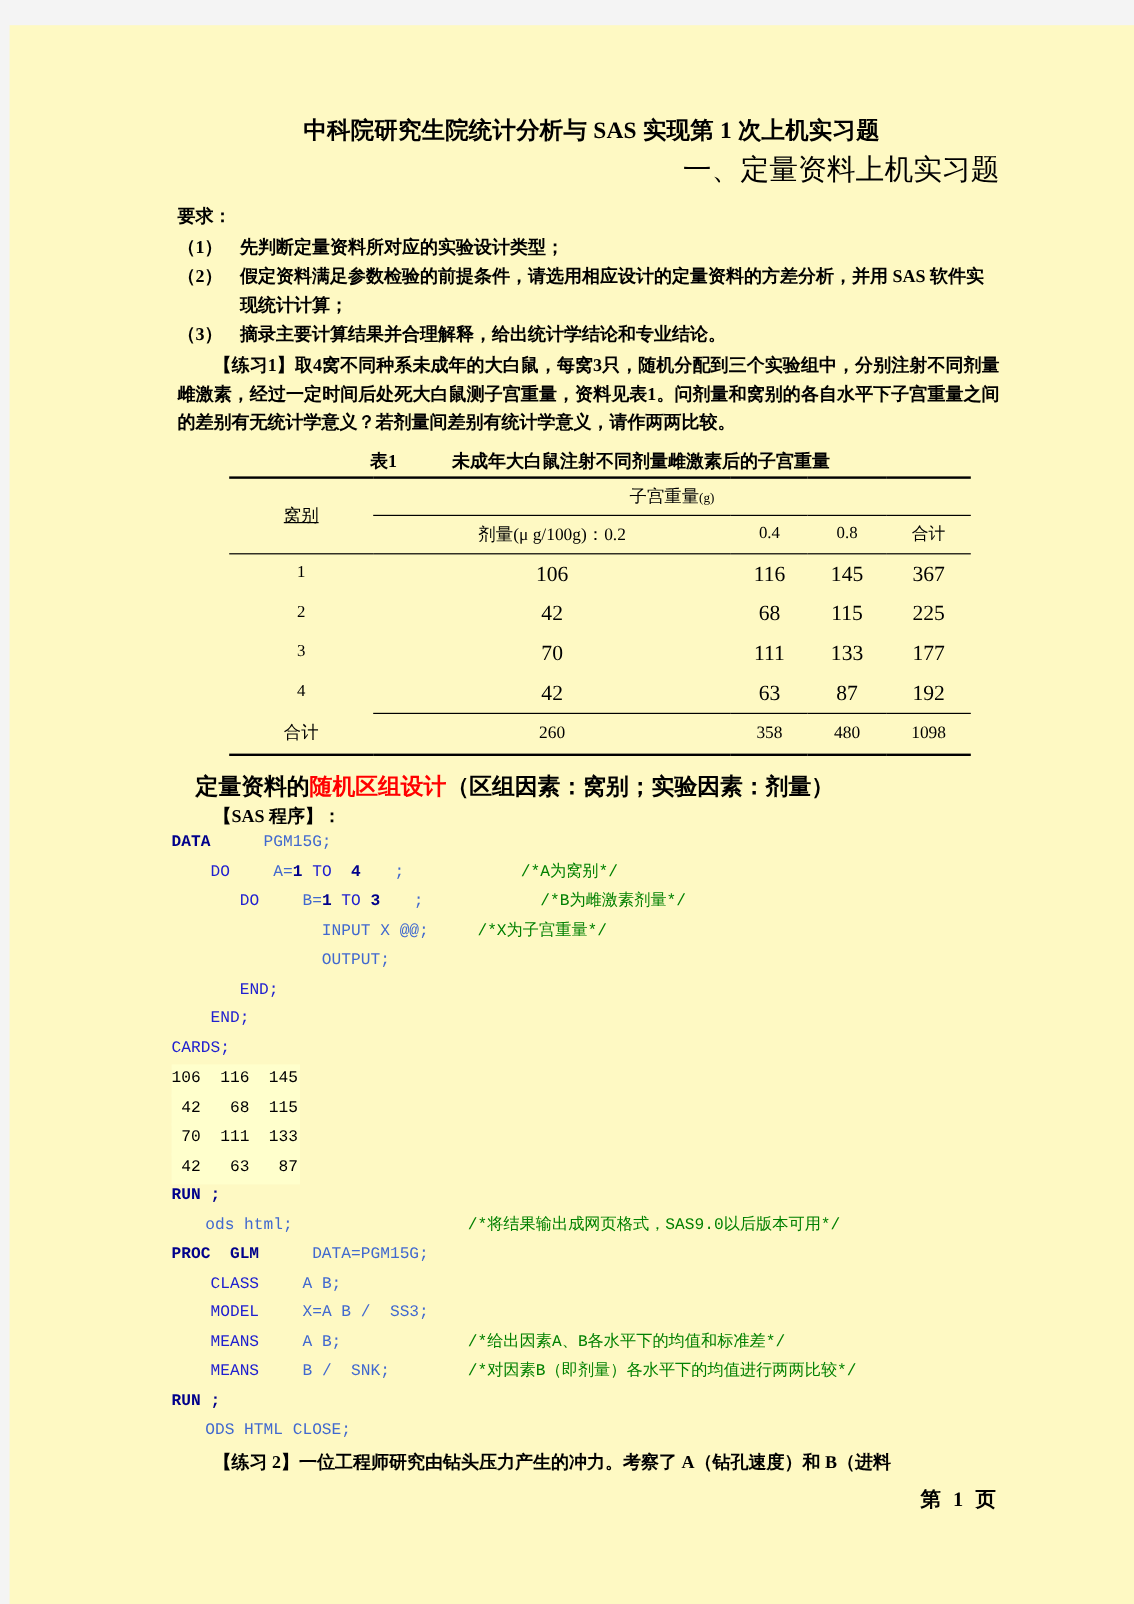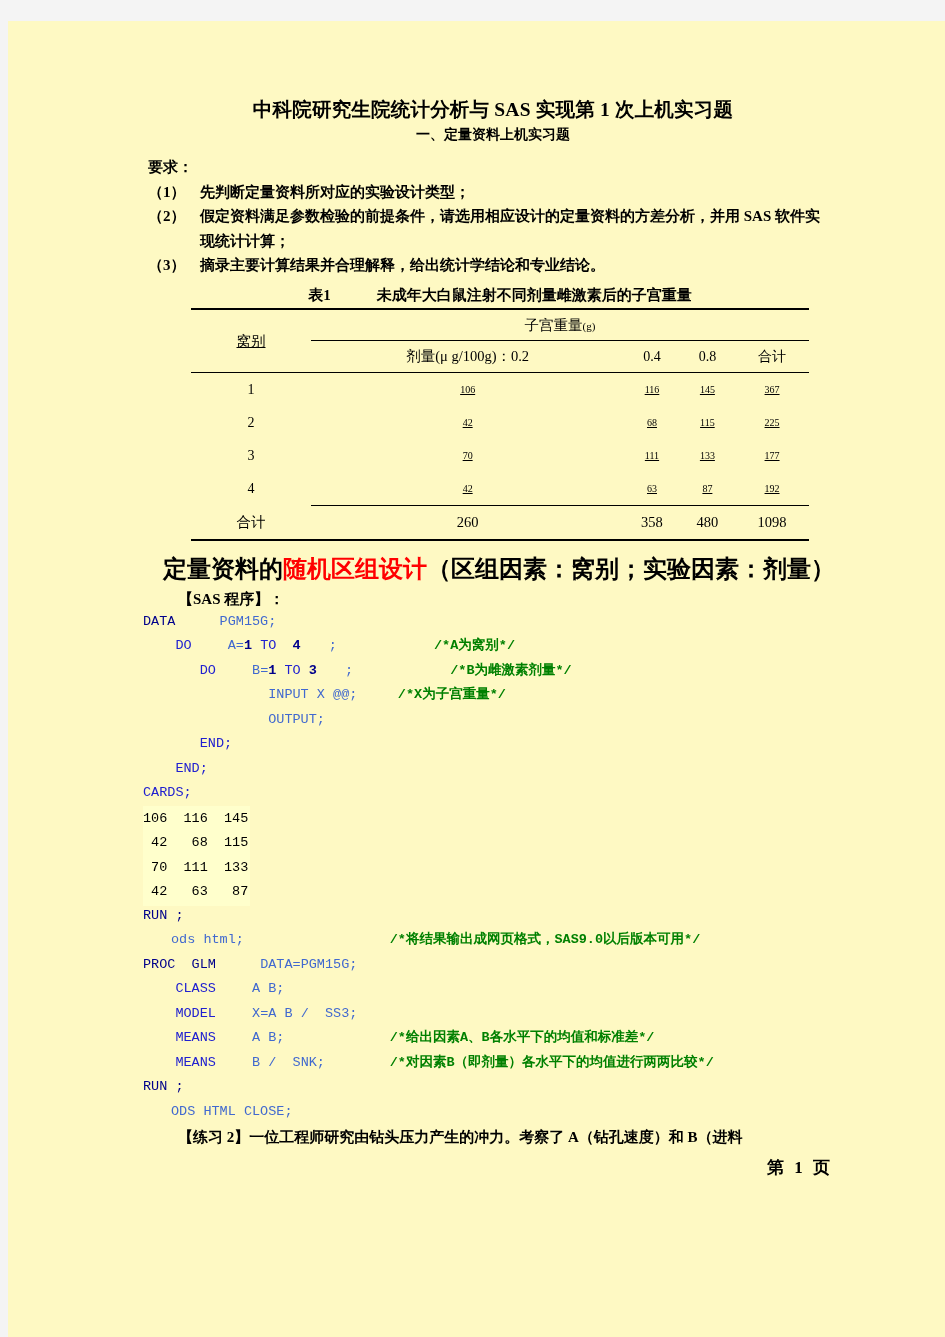--- a/index.html
+++ b/index.html
@@ -33,23 +33,23 @@
   .doc-title {
     text-align: center;
     font-size: 19.5px;
     font-weight: bold;
     letter-spacing: 0.2px;
     color: #000;
     line-height: 1.45;
     white-space: nowrap;
   }
   .doc-subtitle {
-    text-align: center;
-    font-size: 14px;
-    font-weight: bold;
+    text-align: right;
+    font-size: 24px;
+    font-weight: normal;
     color: #000;
     line-height: 1.45;
     margin-top: 1px;
   }
 
   
   .req-head {
     font-size: 15px;
     font-weight: bold;
     margin-top: 10px;
@@ -108,32 +108,32 @@
   .rule-top   { border-top: 2.3px solid #000; }
   .rule-mid   { border-top: 1.2px solid #000; }
   .rule-bot   { border-bottom: 2.3px solid #000; }
   .span-rule  { border-bottom: 1.2px solid #000; }
 
   .th-nest { height: 30px; font-size: 14.5px; }
   .th-nest-sub { font-size: 11px; }
   .th-woe { height: 60px; font-size: 14.5px; width: 120px; text-decoration: underline; }
   .th-dose { height: 31px; font-size: 14.5px; white-space: nowrap; }
   .th-col { height: 31px; font-size: 14px; }
-  td.body-cell { height: 33px; font-size: 10px; text-decoration: underline; }
+  td.body-cell { height: 33px; font-size: 18px; }
   td.rowlab { font-size: 14px; }
   tr.total-row td { height: 33px; font-size: 14.5px; }
   tr.total-row td.sum-line { border-top: 1.2px solid #000; }
 
   
   .sec-head {
     margin-top: 14px;
     margin-left: 10px;
-    font-size: 24px;
-    font-weight: bold;
-    font-family: Liberation Mono, monospace;
+    font-size: 19px;
+    font-weight: bold;
+    font-family: Liberation Serif, serif;
     line-height: 1.35;
     white-space: nowrap;
   }
   .sec-head .hl { color: #ff0000; }
 
   .sas-label {
     font-size: 15px;
     font-weight: bold;
     margin-top: 2px;
     text-indent: 30px;
@@ -143,25 +143,25 @@
   
   .code {
     font-family: "Liberation Mono", "DejaVu Sans Mono", monospace;
     font-size: 13.5px;
     line-height: 24.5px;
     margin-left: -10px;
     margin-top: 1px;
     white-space: pre;
   }
   .code .ln { display: block; height: 24.5px; white-space: pre; }
-  .kw   { color: #00008b; font-weight: normal; }
+  .kw   { color: #00008b; font-weight: bold; }
   .kw2  { color: #2020d0; }
   .name { color: #4169cf; padding-left: 28px; }
   .num  { color: #00008b; font-weight: bold; }
-  .cmt  { color: #008000; font-weight: bold; }
+  .cmt  { color: #008000; }
   .plain{ color: #000000; }
   .hlline {
     background: #ffffcc;
     display: inline-block;
     padding: 1px 2px 1px 0;
   }
 
   
   .footer {
     text-align: right;
@@ -190,20 +190,21 @@
       <div class="req-item">
         <span class="req-num">（2）</span>
         <span class="req-text">假定资料满足参数检验的前提条件，请选用相应设计的定量资料的方差分析，并用 SAS 软件实现统计计算；</span>
       </div>
       <div class="req-item">
         <span class="req-num">（3）</span>
         <span class="req-text">摘录主要计算结果并合理解释，给出统计学结论和专业结论。</span>
       </div>
     </div>
 
+    <div class="para">【练习1】取4窝不同种系未成年的大白鼠，每窝3只，随机分配到三个实验组中，分别注射不同剂量雌激素，经过一定时间后处死大白鼠测子宫重量，资料见表1。问剂量和窝别的各自水平下子宫重量之间的差别有无统计学意义？若剂量间差别有统计学意义，请作两两比较。</div>
 
     <div class="table-wrap">
       <div class="tbl-caption">
         <span>表1</span><span class="cap-gap"></span><span>未成年大白鼠注射不同剂量雌激素后的子宫重量</span>
       </div>
       <table class="data">
         <thead>
           <tr>
             <th class="rule-top th-woe" rowspan="2">窝别</th>
             <th class="rule-top th-nest span-rule" colspan="4"><span>子宫重量</span><span class="th-nest-sub">(g)</span></th>

